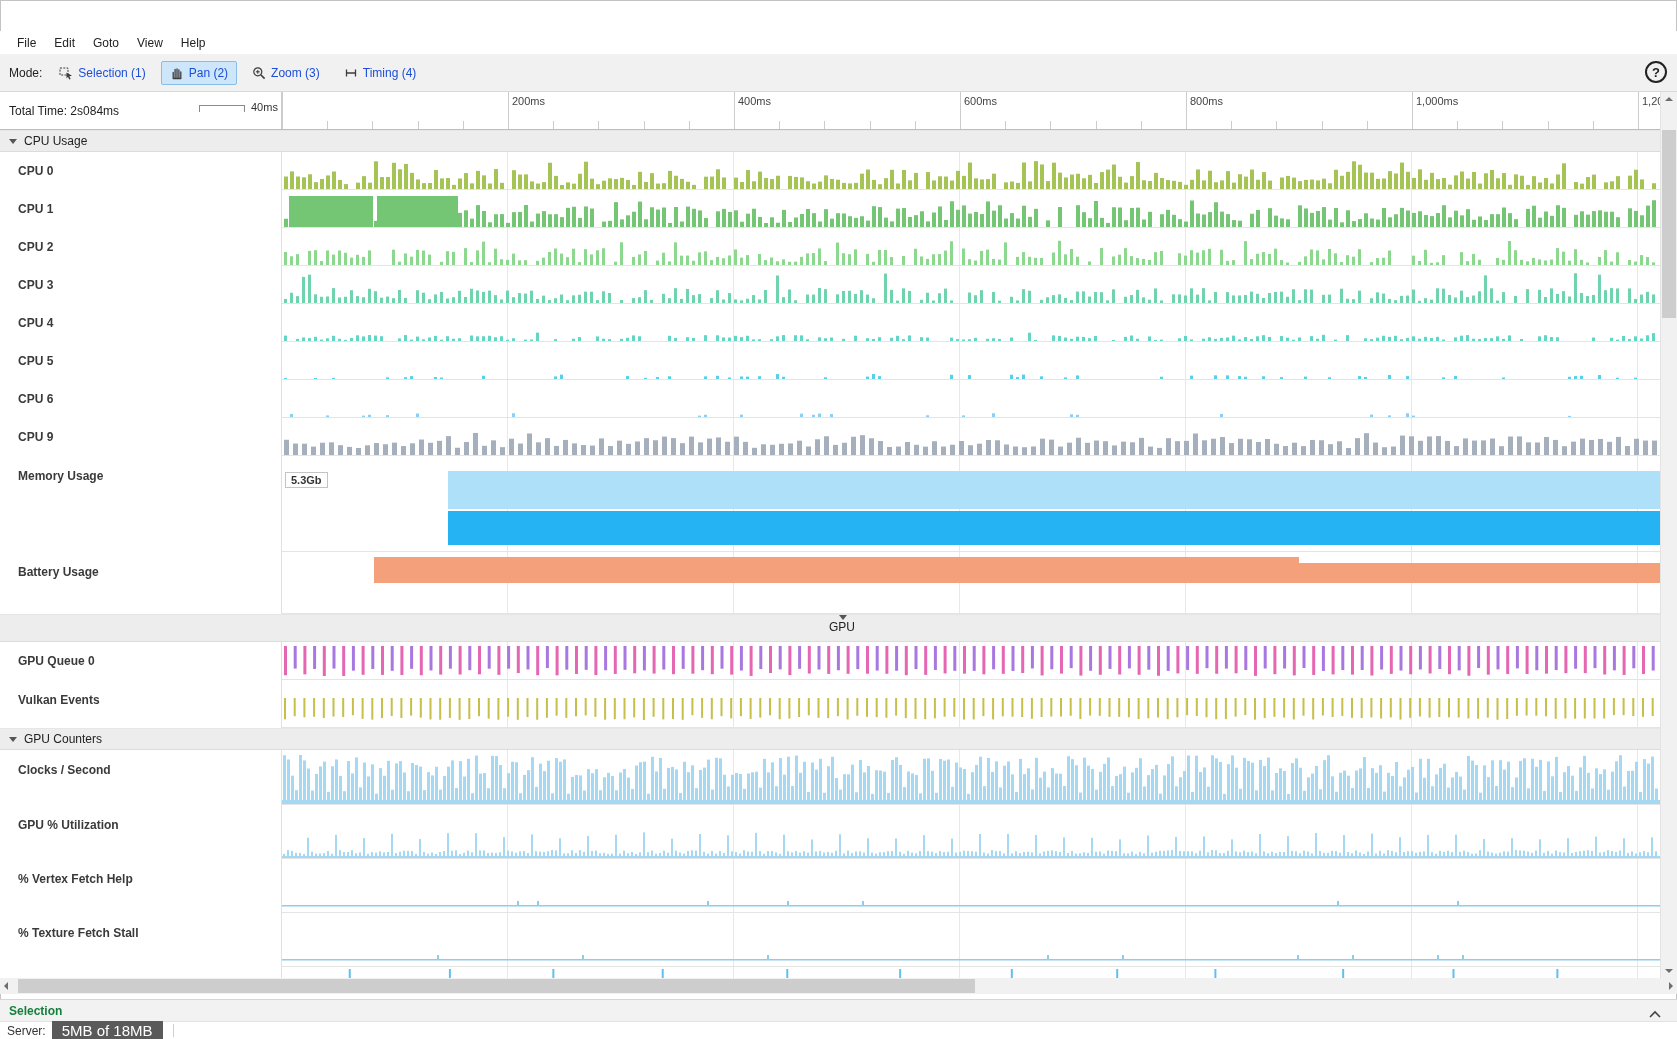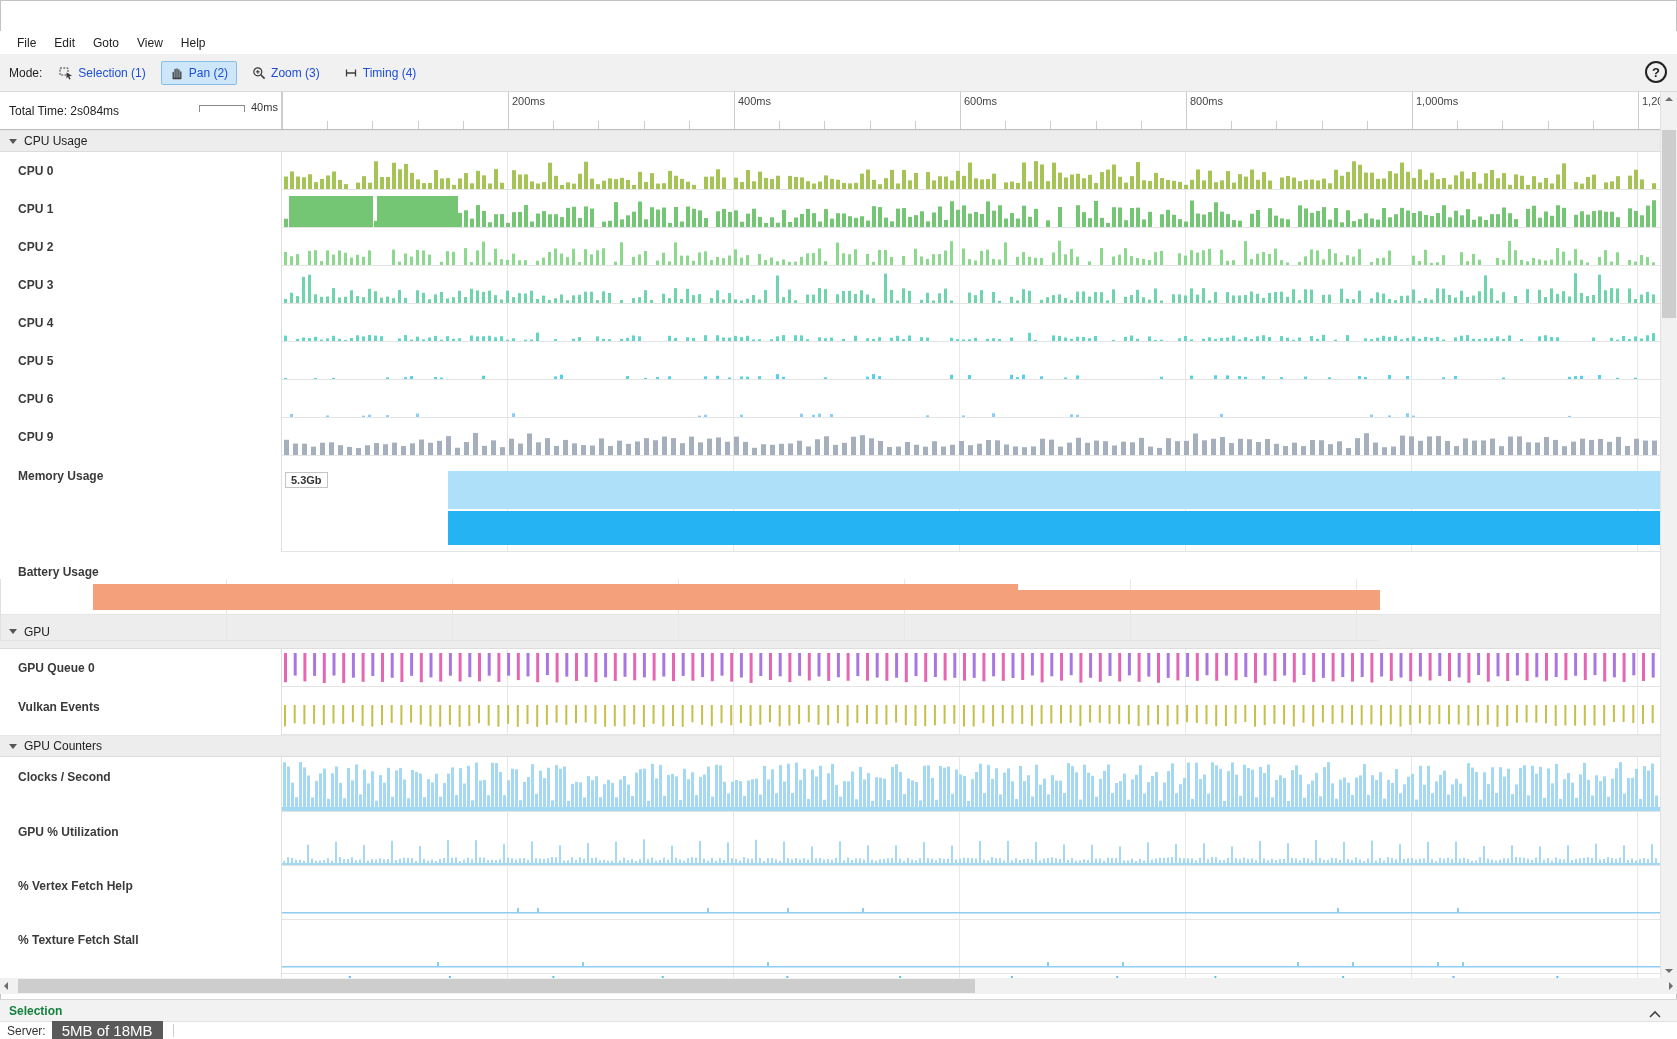--- a/index.html
+++ b/index.html
@@ -1471,30 +1471,30 @@
       <div class="track-row" style="height: 96px;">
         <div class="track-label top">Memory Usage</div>
         <div class="track-chart" style="height: 96px;">
           <svg width="1379" height="95">
             <rect x="166" y="15" width="1213" height="38" fill="#aee0f9"></rect>
             <rect x="166" y="55" width="1213" height="34" fill="#25b3f3"></rect>
           </svg>
           <div class="mem-label">5.3Gb</div>
         </div>
       </div>
-      <div class="track-row" style="height: 62px; flex-direction: column;">
+      <div class="track-row" style="height: 62px;">
         <div class="track-label top">Battery Usage</div>
         <div class="track-chart" style="height: 62px;">
           <svg width="1379" height="61">
             <rect x="92" y="5" width="925" height="26" fill="#f4a17b"></rect>
             <rect x="1017" y="11" width="362" height="20" fill="#f4a17b"></rect>
           </svg>
         </div>
       </div>
-      <div class="section-row" style="height: 35px;">
+      <div class="section-row" style="height: 28px; flex-direction: column;">
         <span class="tri"></span>
         <span class="section-label">GPU</span>
       </div>
       <div class="track-row" style="height: 38px;">
         <div class="track-label">GPU Queue 0</div>
         <div class="track-chart" style="height: 38px;">
           <svg width="1379" height="37">
             <rect x="2" y="4" width="3" height="29.218602562788874" fill="#e566b2"></rect>
             <rect x="11.7" y="4" width="3" height="22.585531703429297" fill="#a878e0"></rect>
             <rect x="21.4" y="4" width="3" height="28.37738539511338" fill="#e566b2"></rect>

